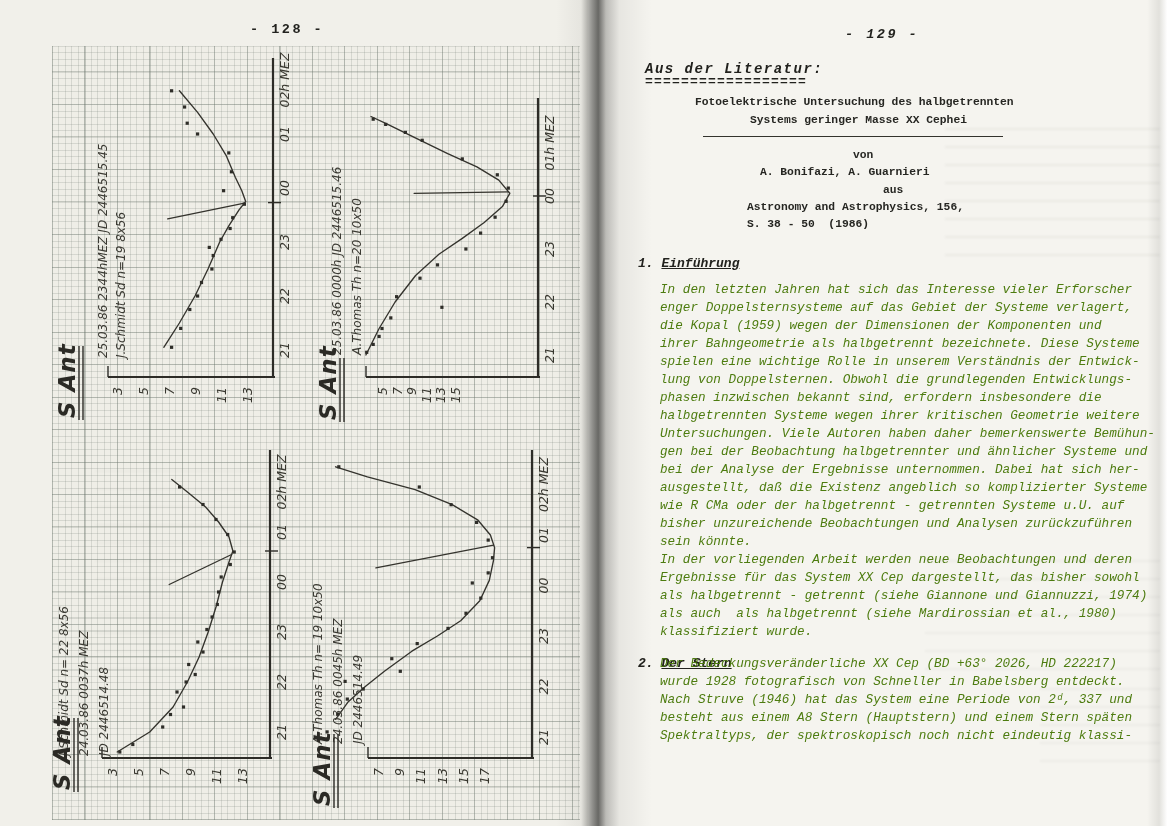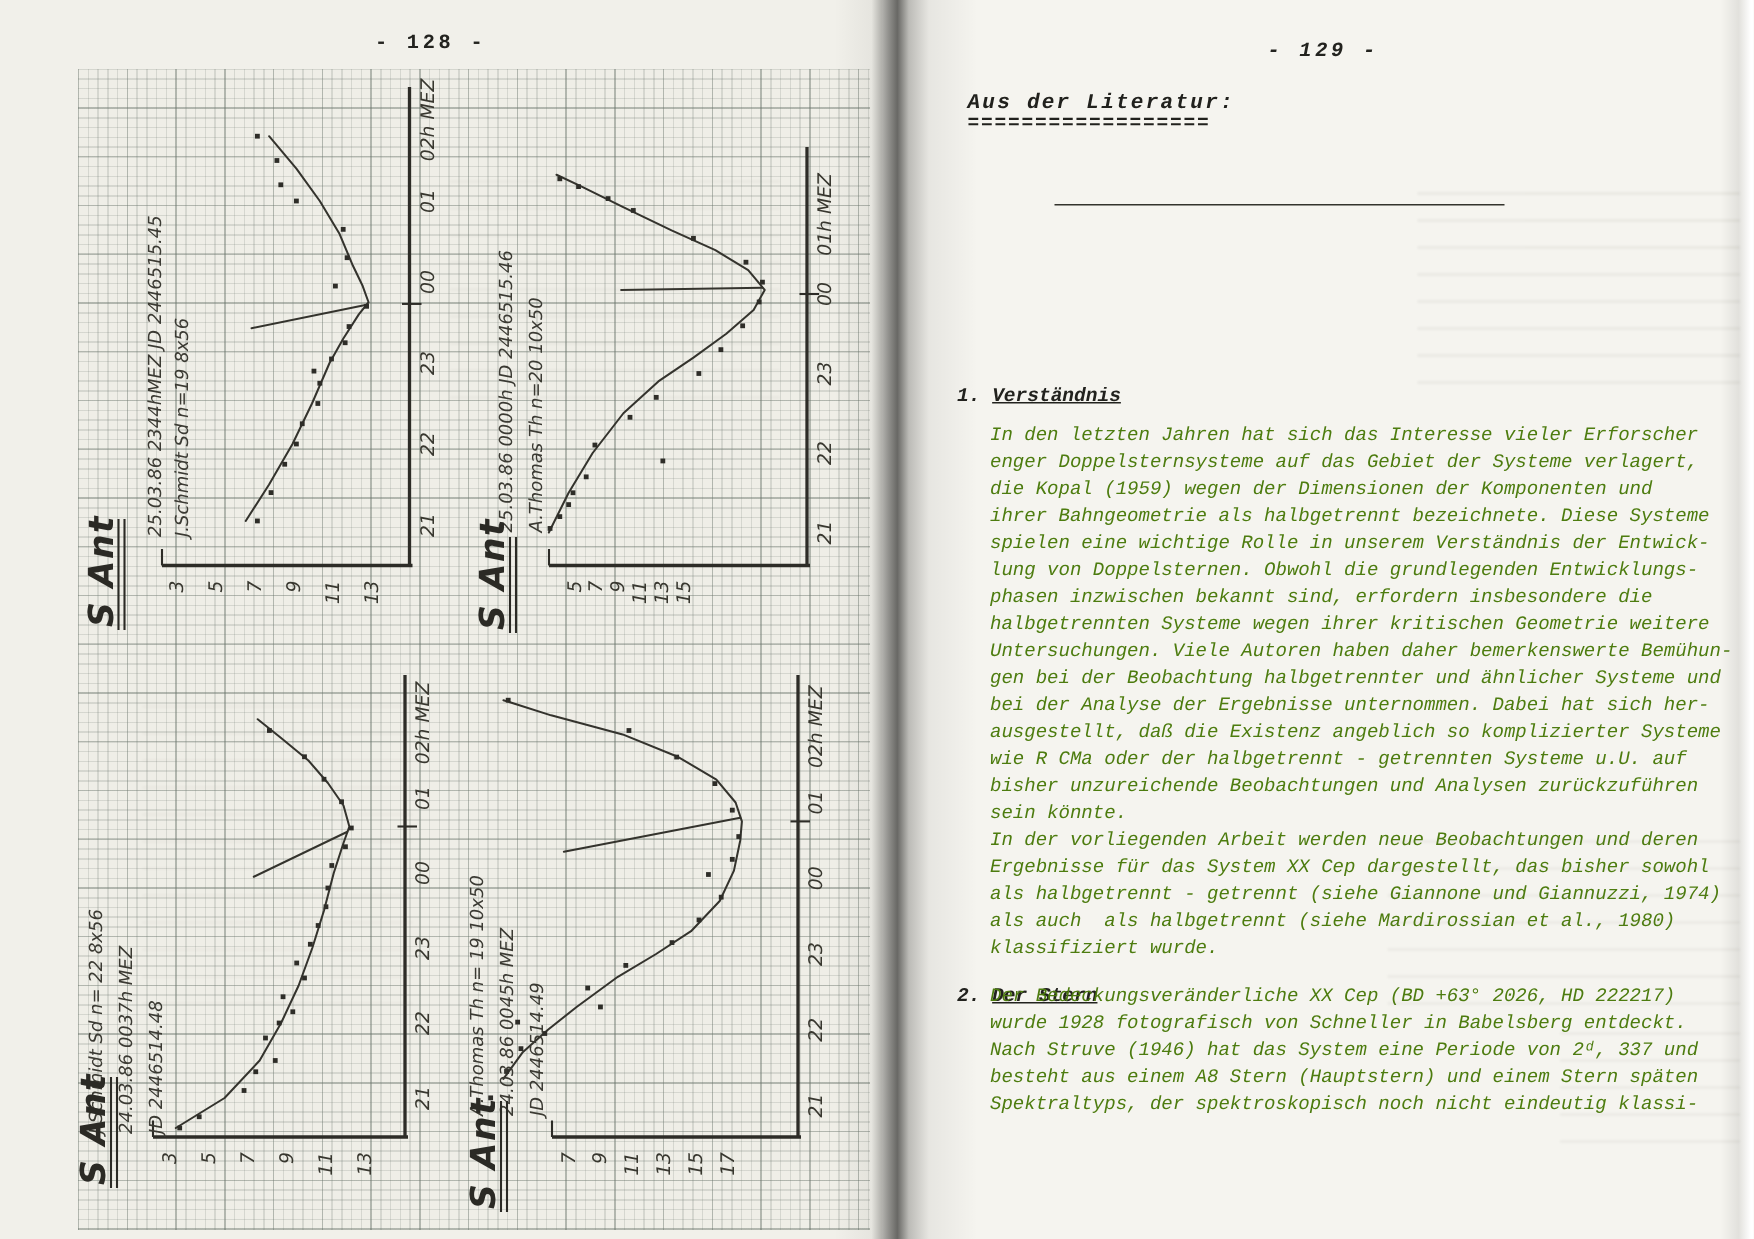--- a/index.html
+++ b/index.html
@@ -258,23 +258,32 @@
     <div class="smudge" style="left:300px;top:120px;width:220px;height:150px;opacity:.07;"></div>
     <div class="smudge" style="left:95px;top:470px;width:180px;height:200px;opacity:.06;"></div>
   </div>
 
   <div class="page right">
     <div class="pageno rp-abs" style="left:257px;top:27px;">- 129 -</div>
 
     <div class="rp-abs heading" style="left:57px;top:61px;">Aus der Literatur:</div>
     <div class="rp-abs equals" style="left:57px;top:74px;">==================</div>
 
+    <div class="titleblock">
+      <div>Fotoelektrische Untersuchung des halbgetrennten</div>
+      <div style="margin-left:55px;margin-top:6px;">Systems geringer Masse XX Cephei</div>
+      <div style="margin-left:158px;margin-top:23px;">von</div>
+      <div style="margin-left:65px;margin-top:5px;">A. Bonifazi, A. Guarnieri</div>
+      <div style="margin-left:188px;margin-top:6px;">aus</div>
+      <div style="margin-left:52px;margin-top:5px;">Astronomy and Astrophysics, 156,</div>
+      <div style="margin-left:52px;margin-top:5px;">S. 38 - 50  (1986)</div>
+    </div>
     <div class="title-rule"></div>
 
-    <div class="rp-abs sec-head" style="left:50px;top:256px;"><span>1.</span> <span class="u">Verständnis</span></div>
+    <div class="rp-abs sec-head" style="left:50px;top:256px;"><span>1.</span> <span class="u">Einführung</span></div>
     <pre class="body-text rp-abs" style="left:72px;top:281px;">In den letzten Jahren hat sich das Interesse vieler Erforscher
 enger Doppelsternsysteme auf das Gebiet der Systeme verlagert,
 die Kopal (1959) wegen der Dimensionen der Komponenten und
 ihrer Bahngeometrie als halbgetrennt bezeichnete. Diese Systeme
 spielen eine wichtige Rolle in unserem Verständnis der Entwick-
 lung von Doppelsternen. Obwohl die grundlegenden Entwicklungs-
 phasen inzwischen bekannt sind, erfordern insbesondere die
 halbgetrennten Systeme wegen ihrer kritischen Geometrie weitere
 Untersuchungen. Viele Autoren haben daher bemerkenswerte Bemühun-
 gen bei der Beobachtung halbgetrennter und ähnlicher Systeme und

